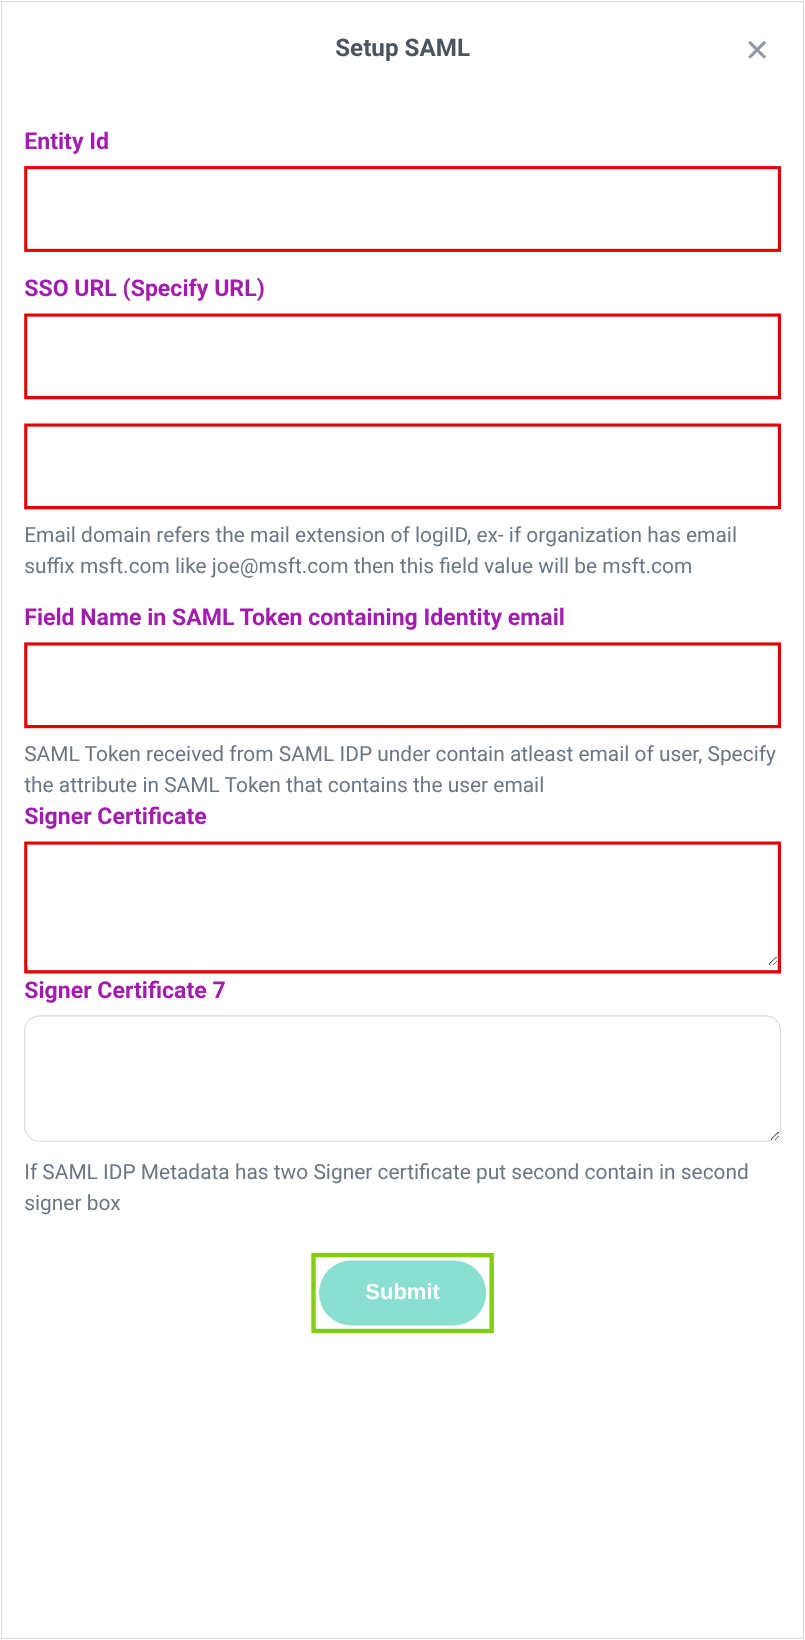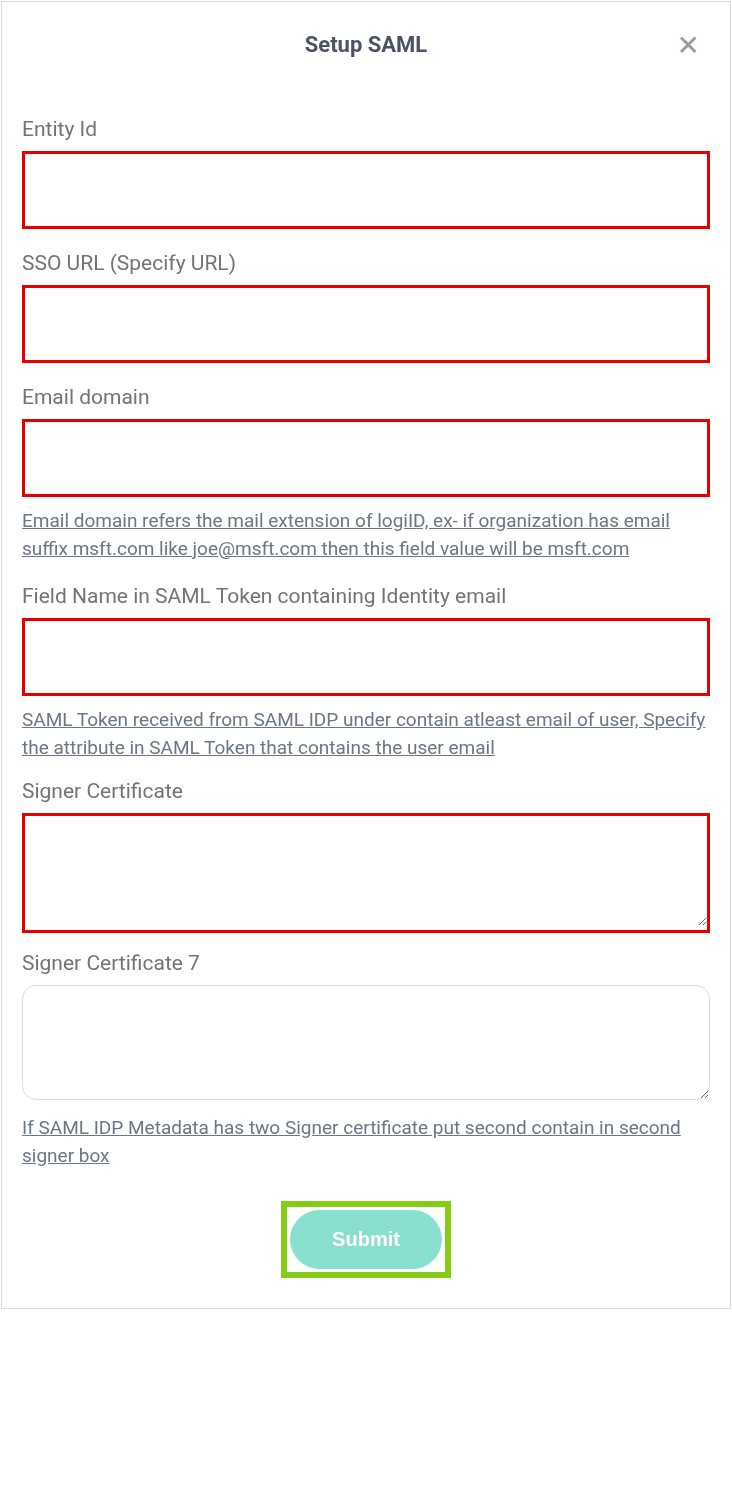--- a/index.html
+++ b/index.html
@@ -9,21 +9,21 @@
     }
     body {
       font-family: -apple-system, BlinkMacSystemFont, "Segoe UI", Roboto, "Helvetica Neue", Arial, sans-serif;
       background: #fff;
       width: 732px;
       height: 1491px;
     }
     .dialog {
       border: 1px solid #d9d9d9;
       width: 730px;
-      height: 1308px;
+      height: 1489px;
       margin: 1px;
       position: relative;
       padding: 20px;
     }
     .dialog-header {
       text-align: center;
       position: relative;
       padding-top: 10px;
     }
     .dialog-title {
@@ -45,22 +45,22 @@
     }
     .form-content {
       padding-top: 60px;
     }
     .form-group {
       margin-bottom: 22px;
     }
     .form-label {
       display: block;
       font-size: 21px;
-      color: #737373;
-      font-weight: 400;
+      color: #a21caf;
+      font-weight: 700;
       margin-bottom: 10px;
     }
     .input-highlight {
       border: 3px solid #e60000;
       padding: 0;
     }
     .form-input {
       width: 100%;
       height: 70px;
       border: 1px solid #d9d9d9;
@@ -90,29 +90,28 @@
     .input-highlight .form-textarea {
       border: none;
       border-radius: 0;
       height: 110px;
     }
     .help-text {
       font-size: 19px;
       color: #6b7684;
       line-height: 1.45;
       margin-top: 10px;
-      text-decoration: underline;
     }
     .form-footer {
       text-align: center;
       padding-top: 10px;
     }
     .submit-wrap {
       display: inline-block;
-      border: 6px solid #84cc16;
+      border: 4px solid #84cc16;
       padding: 3px;
     }
     .submit-btn {
       background: #8ae0d0;
       border: none;
       color: #fff;
       font-size: 20px;
       font-weight: 700;
       padding: 18px 42px;
       border-radius: 34px;
@@ -150,36 +149,35 @@
     </div>
 
     <div class="form-group">
       <label class="form-label">SSO URL (Specify URL)</label>
       <div class="input-highlight">
         <input type="text" class="form-input" style="">
       </div>
     </div>
 
     <div class="form-group">
-      <label class="form-label">Email domain</label>
       <div class="input-highlight">
         <input type="text" class="form-input" style="">
       </div>
       <div class="help-text">Email domain refers the mail extension of logiID, ex- if organization has email suffix msft.com like joe@msft.com then this field value will be msft.com</div>
     </div>
 
-    <div class="form-group" style="margin-bottom:18px;">
+    <div class="form-group" style="margin-bottom:4px;">
       <label class="form-label">Field Name in SAML Token containing Identity email</label>
       <div class="input-highlight">
         <input type="text" class="form-input" style="">
       </div>
       <div class="help-text">SAML Token received from SAML IDP under contain atleast email of user, Specify the attribute in SAML Token that contains the user email</div>
     </div>
 
-    <div class="form-group" style="margin-bottom:18px;">
+    <div class="form-group" style="margin-bottom:4px;">
       <label class="form-label">Signer Certificate</label>
       <div class="input-highlight">
         <textarea class="form-textarea" style=""></textarea>
       </div>
     </div>
 
     <div class="form-group">
       <label class="form-label">Signer Certificate 7</label>
       <textarea class="std-textarea" style=""></textarea>
       <div class="help-text">If SAML IDP Metadata has two Signer certificate put second contain in second signer box</div>

